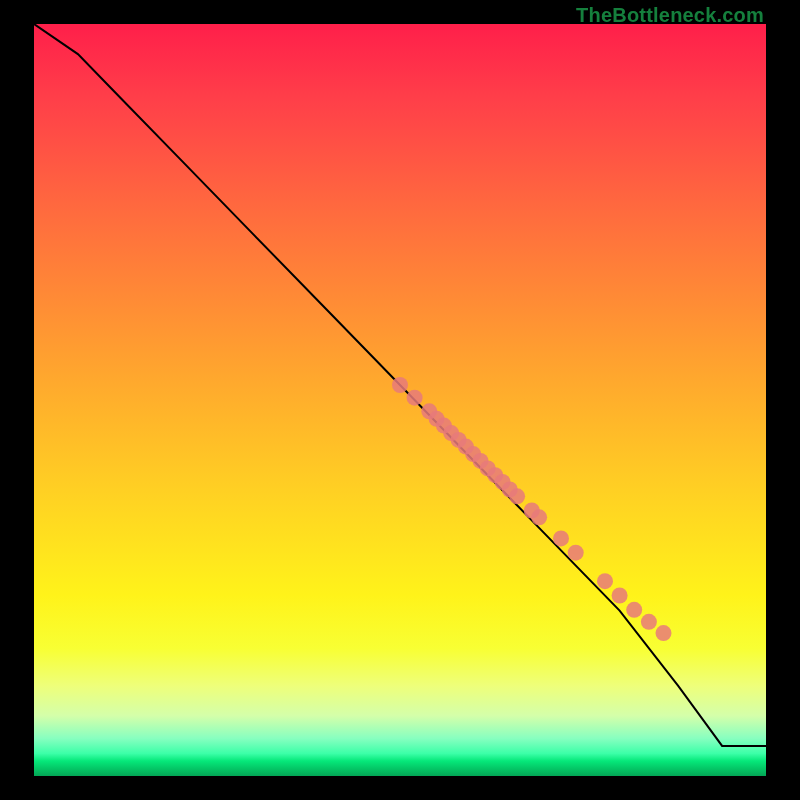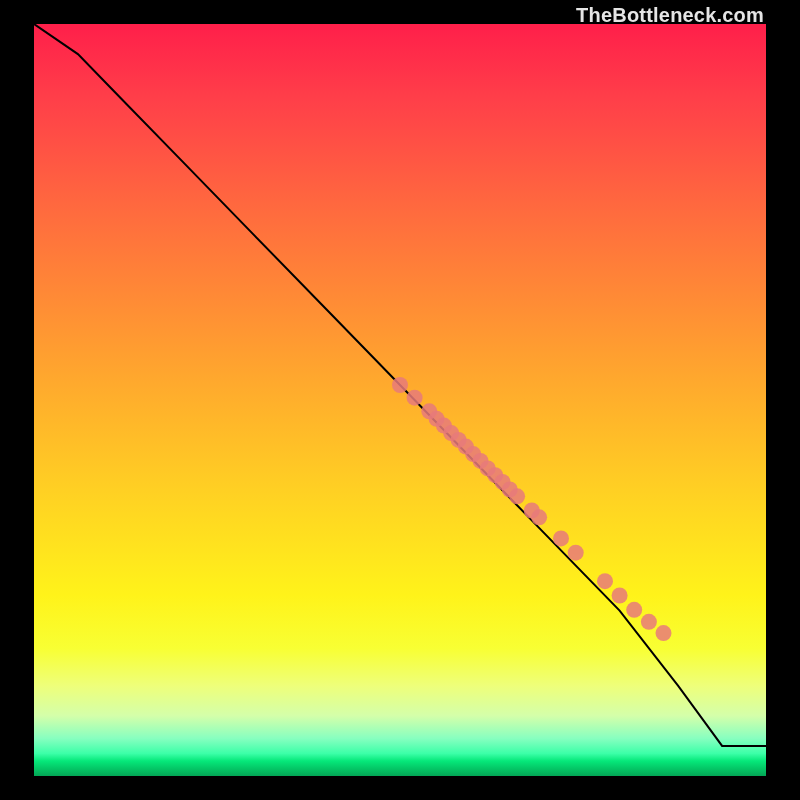--- a/index.html
+++ b/index.html
@@ -39,21 +39,21 @@
       #3cffa8 97%,
       #06e87a 98%,
       #04c766 99%,
       #03a656 100%
     );
   }
   .watermark {
     position: absolute;
     top: 4px;
     right: 36px;
-    color: #e5e5e5;
+    color: #15803d;
     font-size: 20px;
     font-weight: 600;
     letter-spacing: 0.2px;
     user-select: none;
   }
   svg.overlay {
     position: absolute;
     left: 0;
     top: 0;
     width: 732px;

